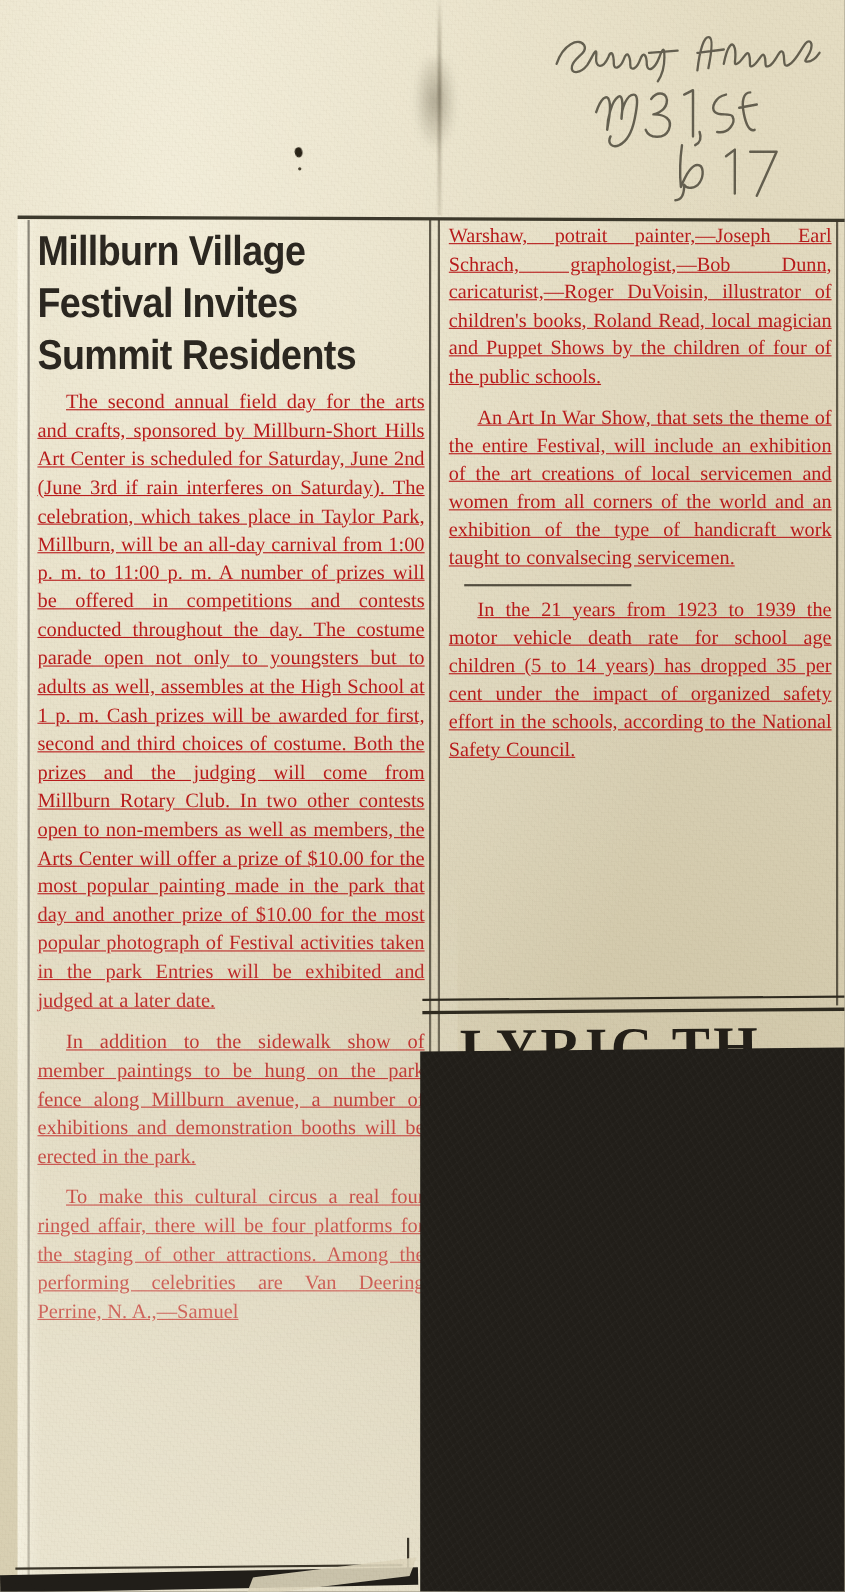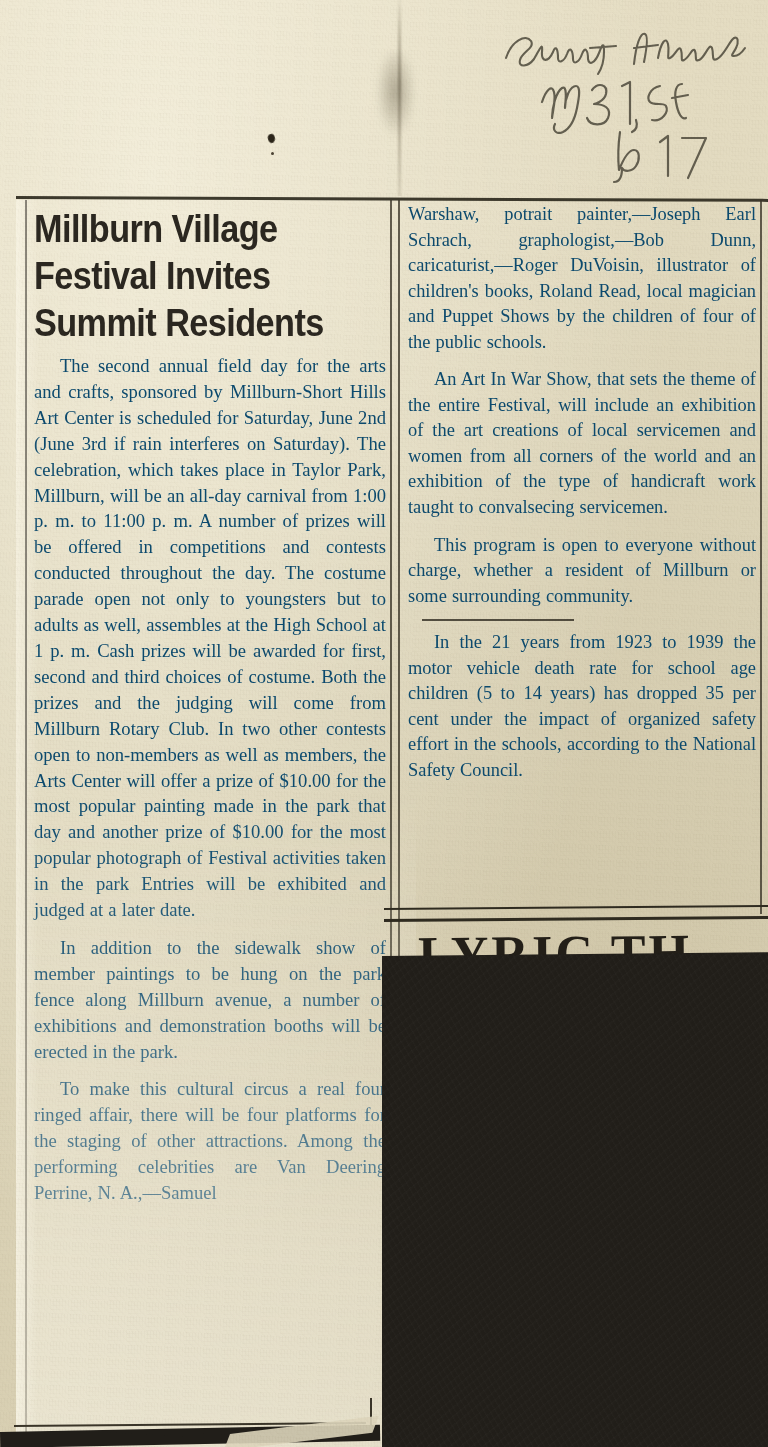--- a/index.html
+++ b/index.html
@@ -143,24 +143,25 @@
     color: #2b2720;
     transform: scaleX(.90);
     transform-origin: left top;
     width: 111%;
   }
   p.body {
     margin: 0;
     font-family: "Liberation Serif", serif;
     font-size: 18.6px;
     line-height: 25.9px;
-    color: #0c4a6e;
+    color: #b91c1c;
     text-align: justify;
     text-indent: 26px;
     word-spacing: .5px;
+    text-decoration: underline;
   }
   p.body + p.body { margin-top: 12px; }
 
   .col2 p.body { font-size: 18.4px; line-height: 25.55px; }
 
   .short-rule {
     width: 152px;
     height: 2px;
     background: #3a3529;
     margin: 10px auto 9px 14px;
@@ -346,21 +347,20 @@
         <span>Summit Residents</span>
       </h1>
       <p class="body">The second annual field day for the arts and crafts, sponsored by Millburn-Short Hills Art Center is scheduled for Saturday, June 2nd (June 3rd if rain interferes on Saturday). The celebration, which takes place in Taylor Park, Millburn, will be an all-day carnival from 1:00 p. m. to 11:00 p. m. A number of prizes will be offered in competitions and contests conducted throughout the day. The costume parade open not only to youngsters but to adults as well, assembles at the High School at 1 p. m. Cash prizes will be awarded for first, second and third choices of costume. Both the prizes and the judging will come from Millburn Rotary Club. In two other contests open to non-members as well as members, the Arts Center will offer a prize of $10.00 for the most popular painting made in the park that day and another prize of $10.00 for the most popular photograph of Festival activities taken in the park Entries will be exhibited and judged at a later date.</p>
       <p class="body">In addition to the sidewalk show of member paintings to be hung on the park fence along Millburn avenue, a number of exhibitions and demonstration booths will be erected in the park.</p>
       <p class="body">To make this cultural circus a real four ringed affair, there will be four platforms for the staging of other attractions. Among the performing celebrities are Van Deering Perrine, N. A.,—Samuel</p>
     </div>
 
     <div class="col col2">
       <p class="body" style="text-indent:0">Warshaw, potrait painter,—Joseph Earl Schrach, graphologist,—Bob Dunn, caricaturist,—Roger DuVoisin, illustrator of children's books, Roland Read, local magician and Puppet Shows by the children of four of the public schools.</p>
       <p class="body">An Art In War Show, that sets the theme of the entire Festival, will include an exhibition of the art creations of local servicemen and women from all corners of the world and an exhibition of the type of handicraft work taught to convalsecing servicemen.</p>
-      <p class="body">This program is open to everyone without charge, whether a resident of Millburn or some surrounding community.</p>
       <div class="short-rule"></div>
       <p class="body">In the 21 years from 1923 to 1939 the motor vehicle death rate for school age children (5 to 14 years) has dropped 35 per cent under the impact of organized safety effort in the schools, according to the National Safety Council.</p>
     </div>
 
     <div class="col col3">
       <div class="sliver-line">u</div>
       <div class="sliver-line">E</div>
       <div class="sliver-line">T</div>
       <div class="sliver-line">e</div>
       <div class="sliver-line">d</div>

